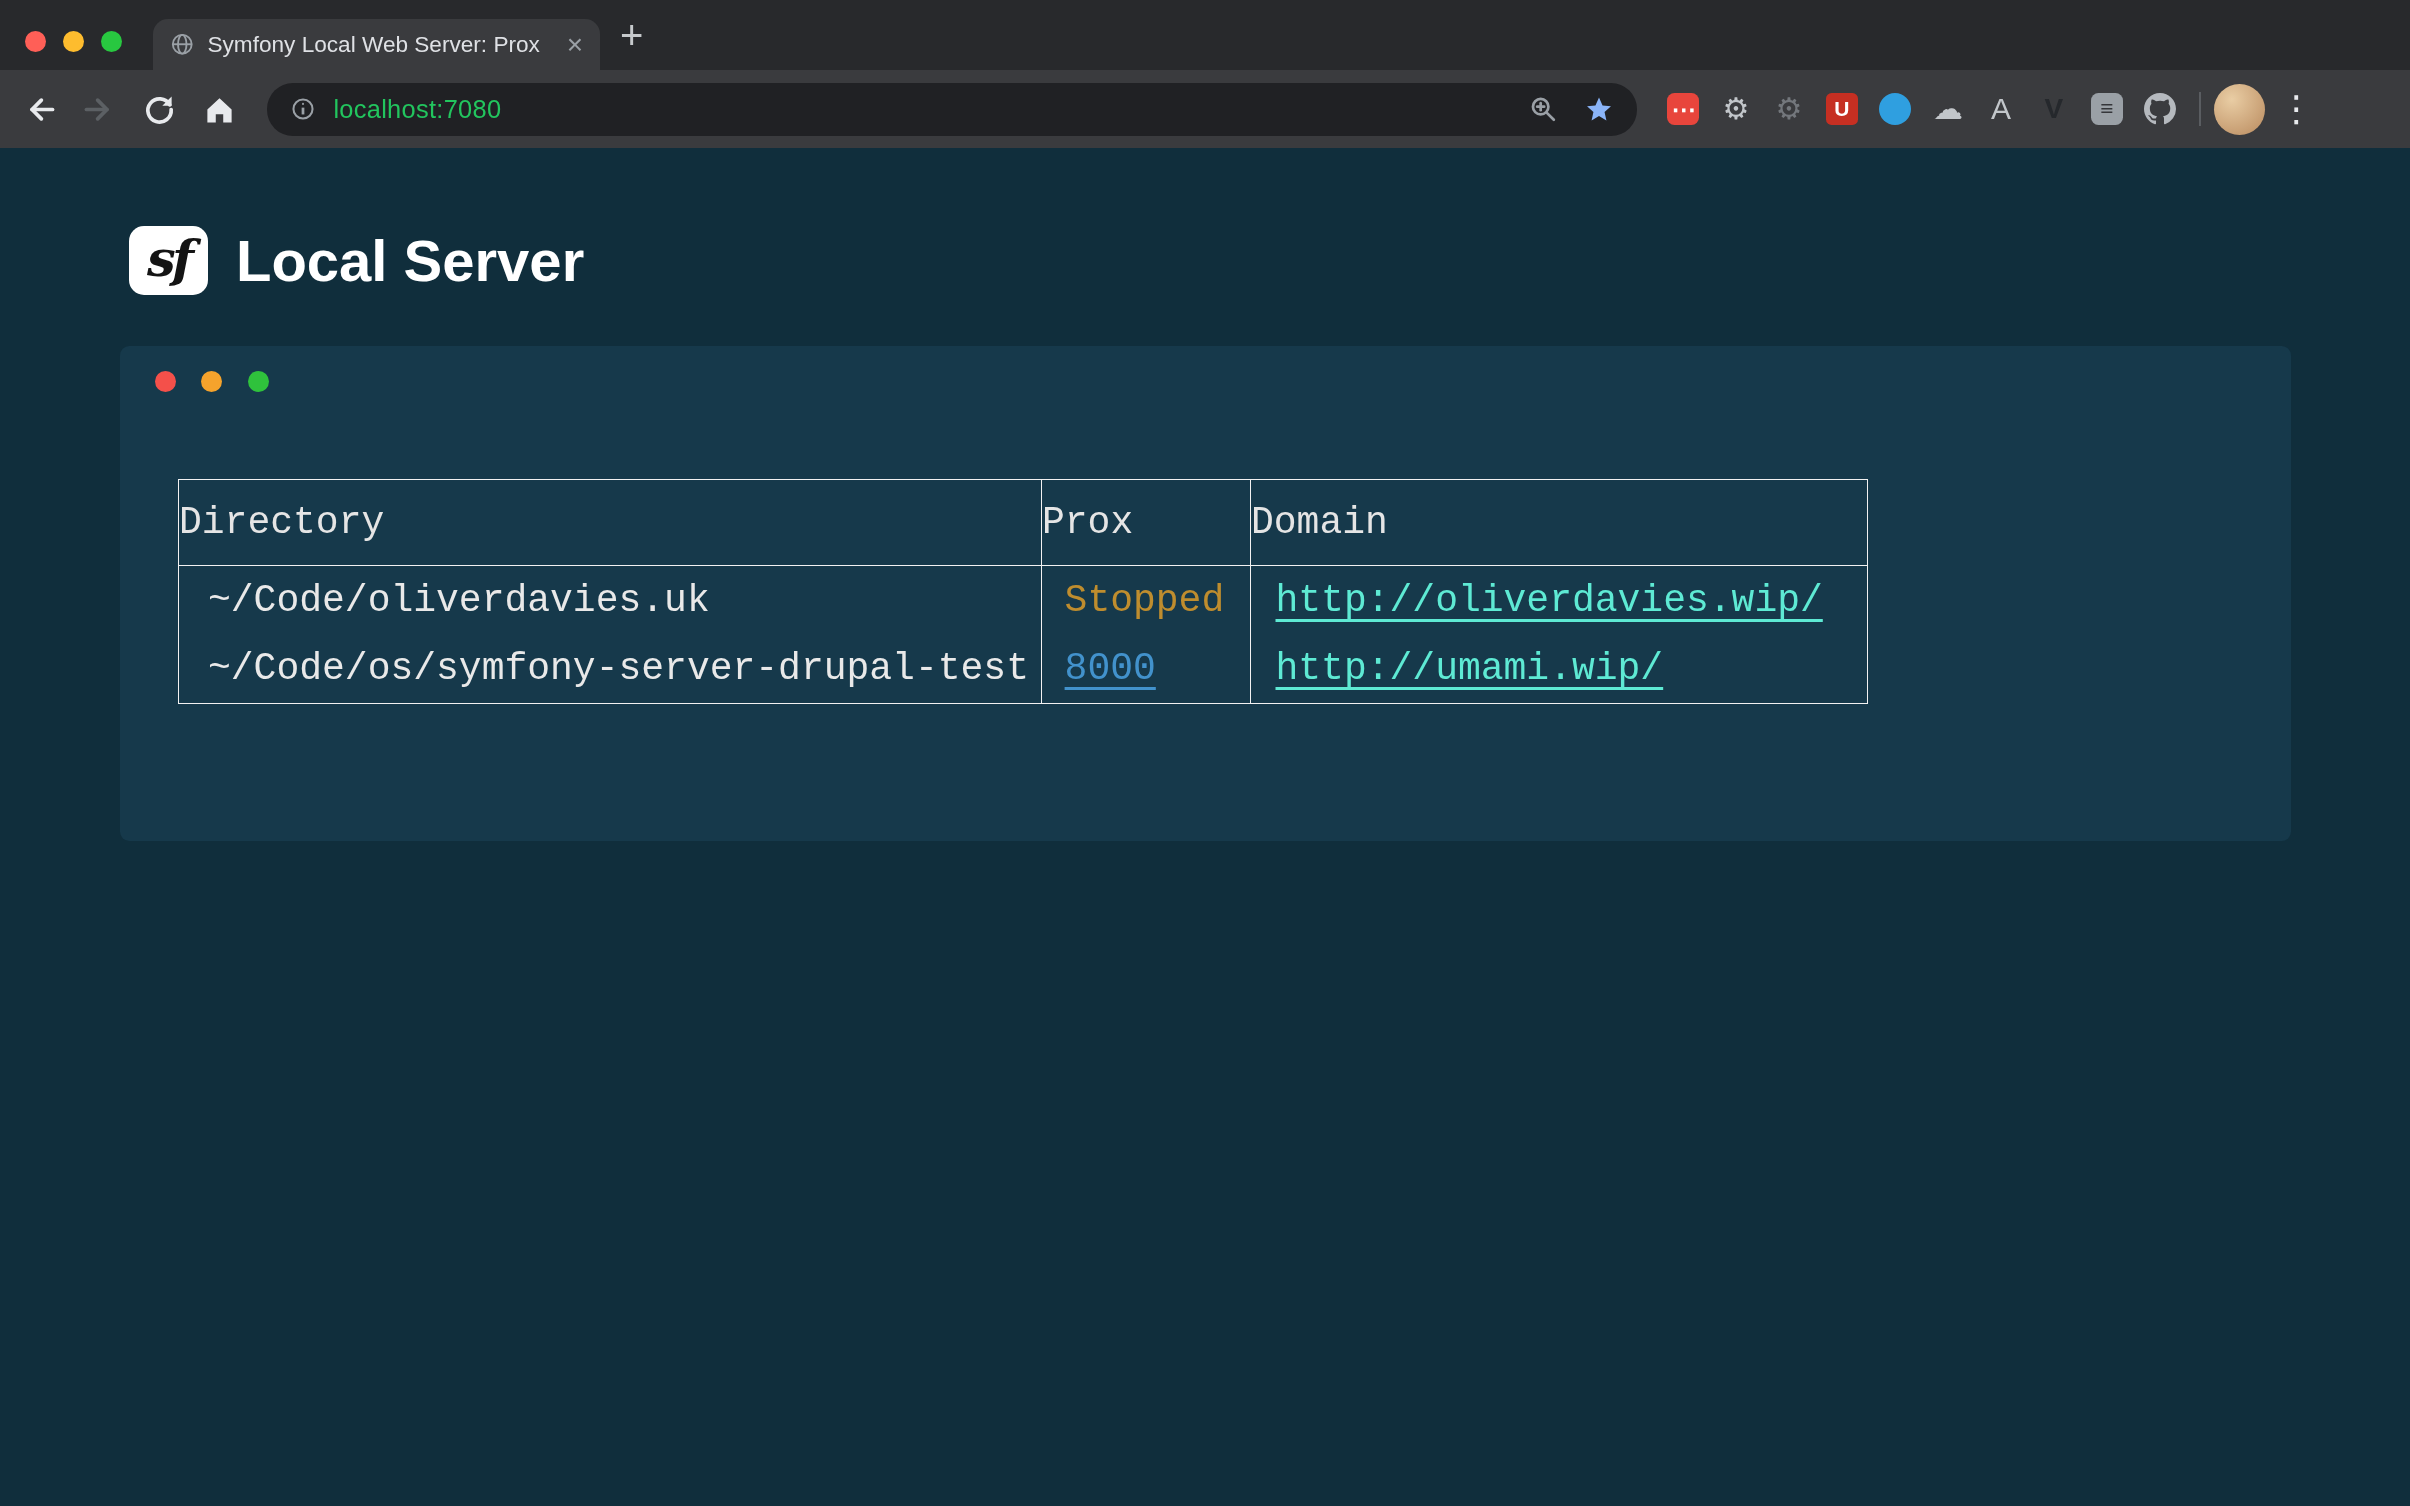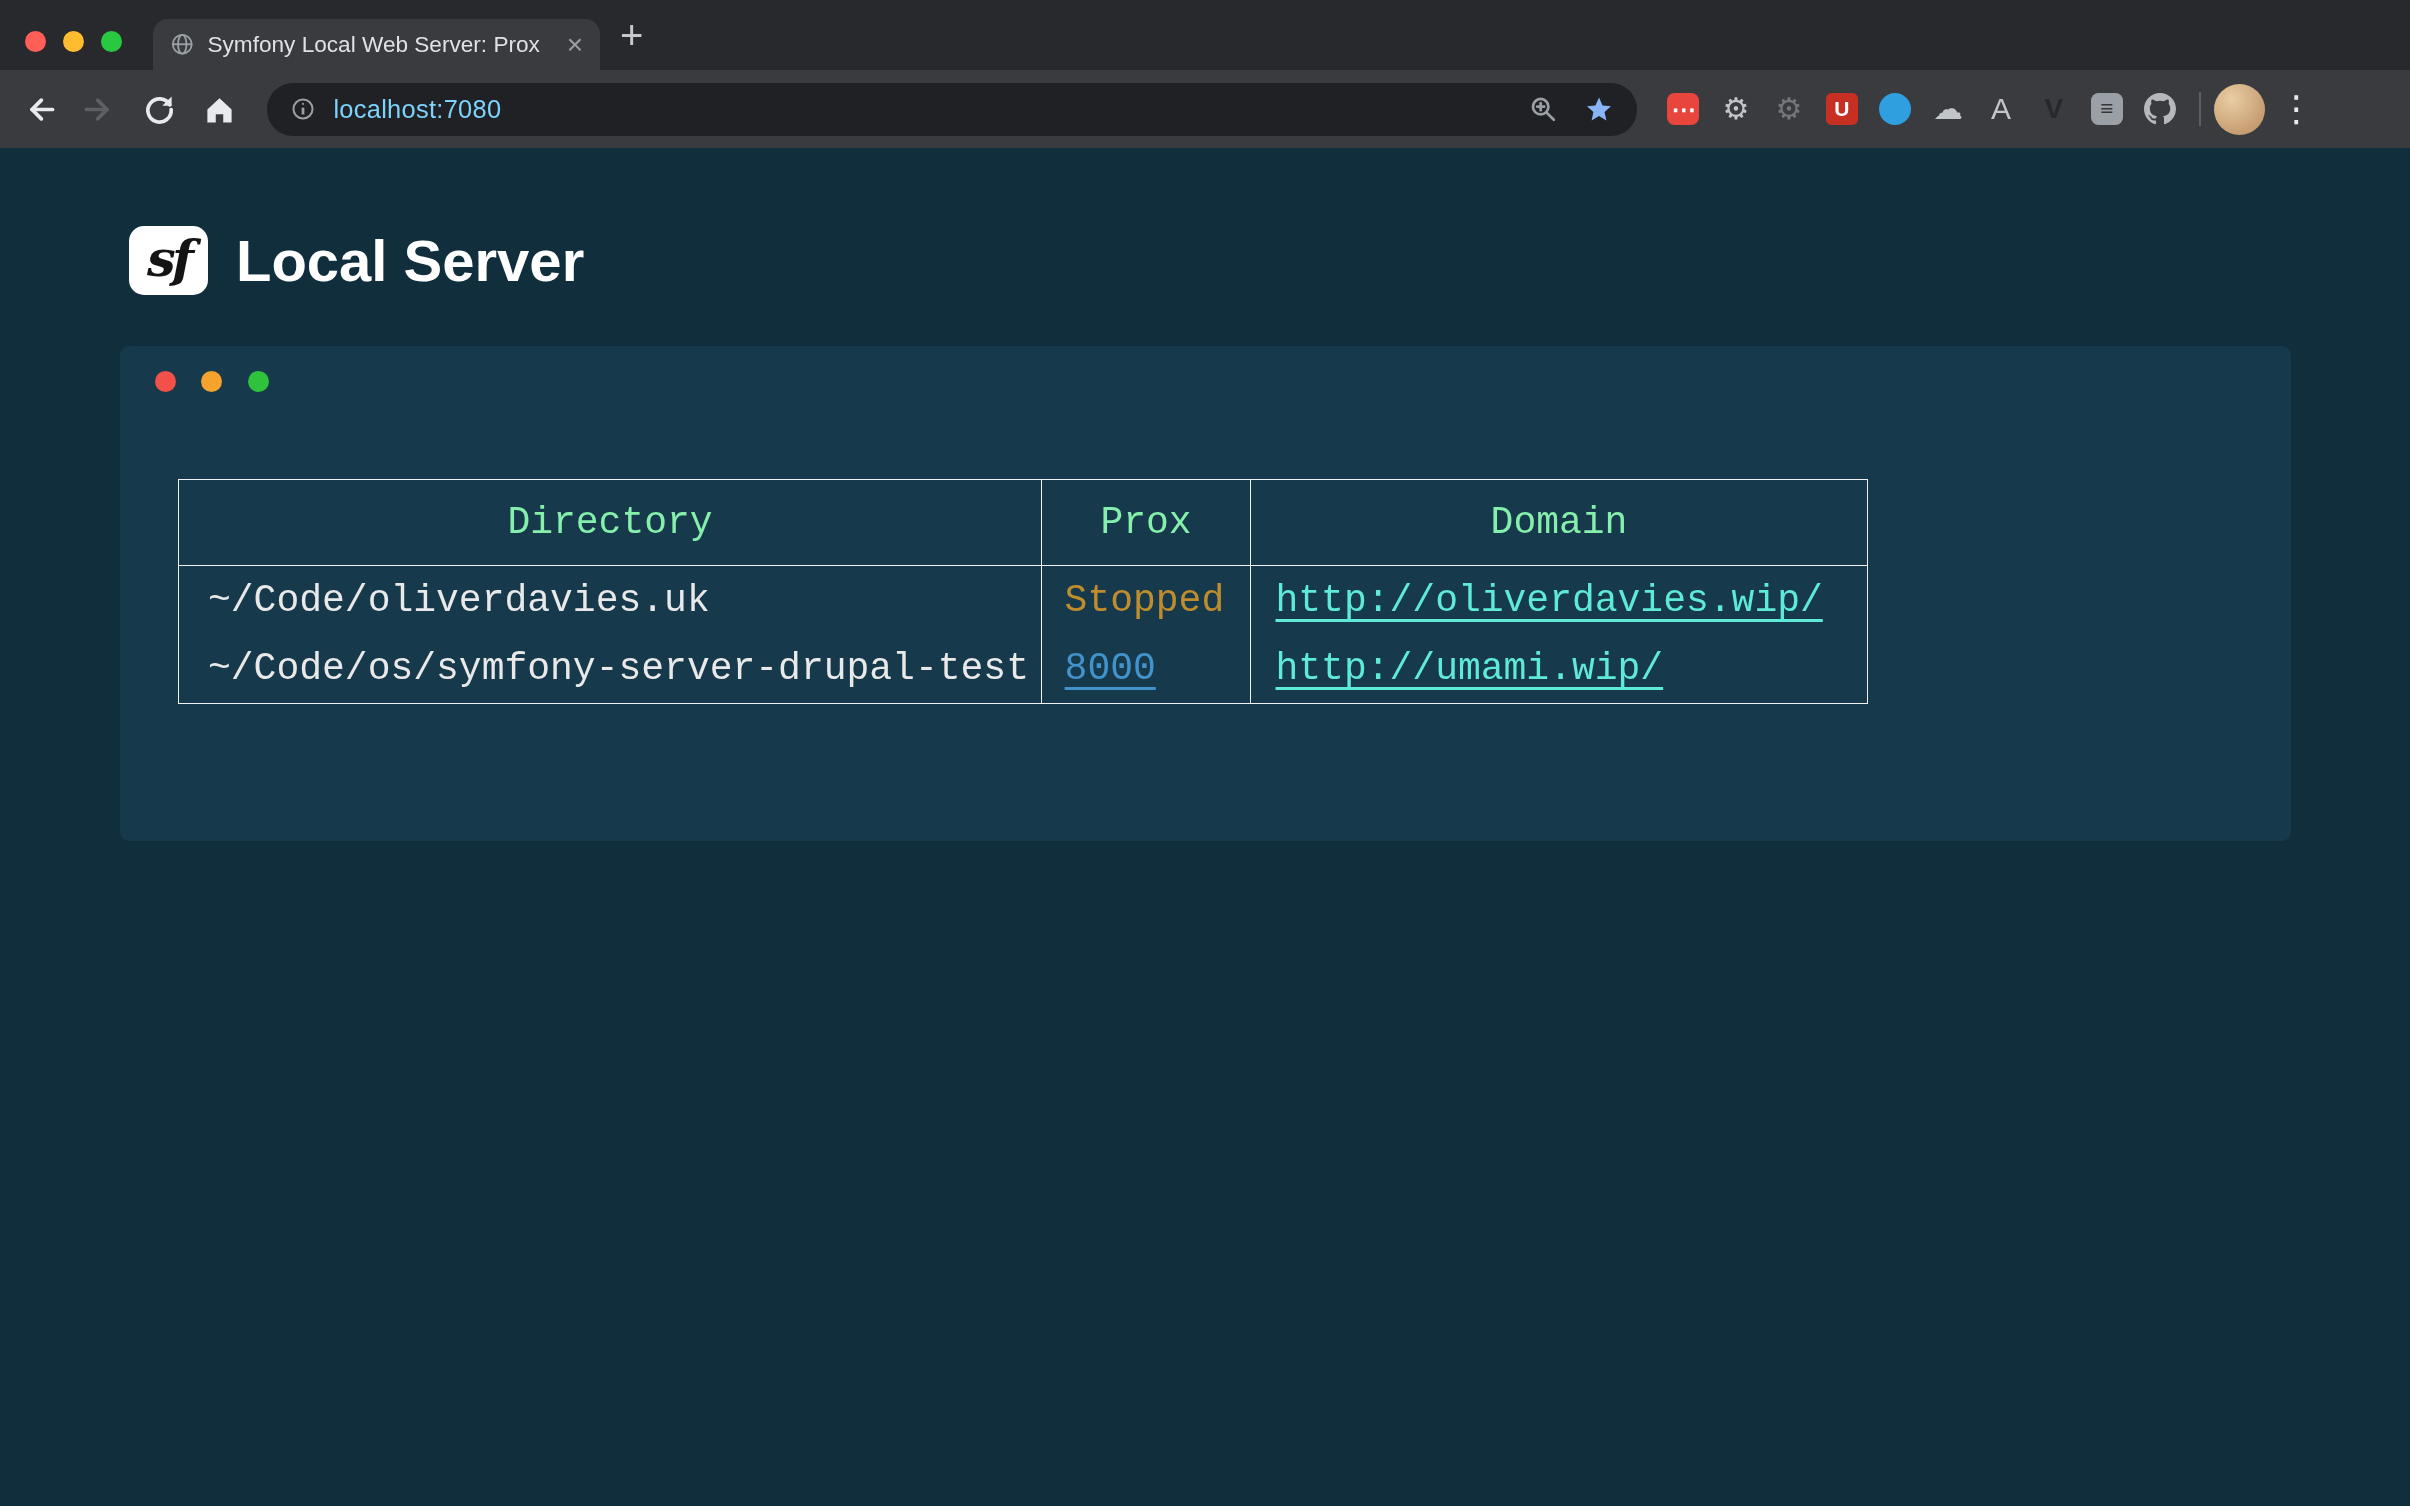--- a/index.html
+++ b/index.html
@@ -25,21 +25,21 @@
              font-weight:300; line-height:1; }
 
   .toolbar { height:78px; background:#3a3b3e; display:flex; align-items:center;
              padding-left:17px; }
   .nav-btn { width:45px; height:45px; border-radius:50%; display:flex;
              align-items:center; justify-content:center; background:none; border:none; }
   .nav-btn + .nav-btn { margin-left:15px; }
 
   .omnibox { margin-left:25.4px; width:1370px; height:53px; border-radius:26px;
              background:#202124; display:flex; align-items:center; padding:0 21px; }
-  .url-text { color:#7dd3fc; font-size:25.4px; margin-left:15px; flex:1; letter-spacing:0.3px; }
+  .url-text { color:#22c55e; font-size:25.4px; margin-left:15px; flex:1; letter-spacing:0.3px; }
   .omni-icon { display:flex; align-items:center; margin-left:22.6px; }
 
   .extensions { display:flex; align-items:center; margin-left:19px; }
   .ext { width:53px; height:53px; display:flex; align-items:center; justify-content:center;
          background:none; border:none; }
   .ext-badge { display:flex; align-items:center; justify-content:center;
                font-size:21px; font-weight:bold; }
   .ext-badge.red-square  { width:32px; height:32px; border-radius:7.5px;  background:#e8453c; color:#fff; font-size:24.5px; letter-spacing:-1.9px; }
   .ext-badge.ublock      { width:32px; height:32px; border-radius:5.6px;  background:#c62f22; color:#fff; }
   .ext-badge.blue-circle { width:32px; height:32px; border-radius:50%; background:#2f9fe0; color:#fff; }
@@ -72,22 +72,22 @@
   .panel-dots { position:absolute; left:35px; top:25.4px; display:flex; gap:25.4px; }
   .pdot { width:21px; height:21px; border-radius:50%; }
   .pdot.red    { background:#f4504a; }
   .pdot.orange { background:#f5a32c; }
   .pdot.green  { background:#2fc23c; }
 
   table.server-table { position:absolute; left:58px; top:133px;
                        border-collapse:collapse; table-layout:fixed;
                        font-family:"Liberation Mono", "DejaVu Sans Mono", monospace;
                        font-size:38px; border:1.9px solid #f2f2f2; }
-  .server-table th { height:86px; border:1.9px solid #f2f2f2; color:#86efac;
-                     font-weight:normal; text-align:center; font-size:38px; }
+  .server-table th { height:86px; border:1.9px solid #f2f2f2; color:#e5e5e5;
+                     font-weight:normal; text-align:left; font-size:38px; }
   .server-table td { height:69px; border-left:1.9px solid #f2f2f2; border-right:1.9px solid #f2f2f2;
                      color:#e9e9e9; vertical-align:middle; }
   td.dir-cell    { padding-left:29px; }
   td.port-cell   { padding-left:22.6px; }
   td.domain-cell { padding-left:24.5px; }
   .stopped { color:#bf8d2e; }
   a.port-link { color:#4292cc; text-decoration:underline; text-underline-offset:7.5px;
                 text-decoration-thickness:2.8px; }
   a.domain-link { color:#5eead4; text-decoration:underline; text-underline-offset:7.5px;
                   text-decoration-thickness:2.8px; }

